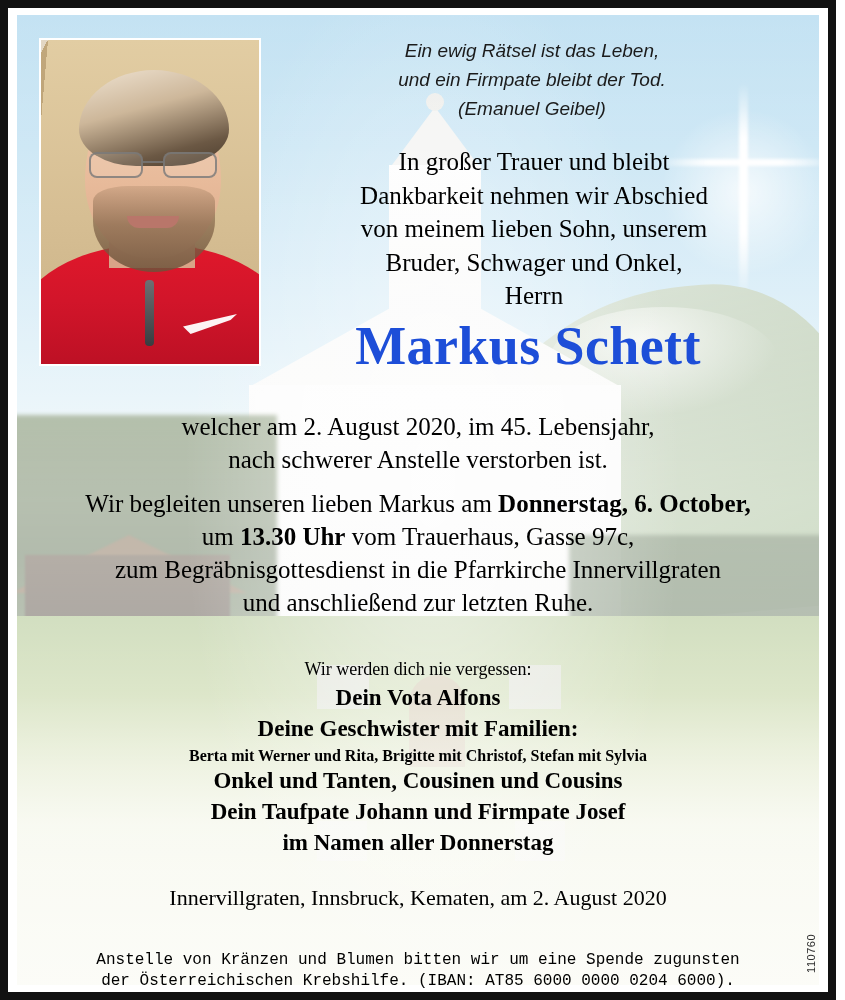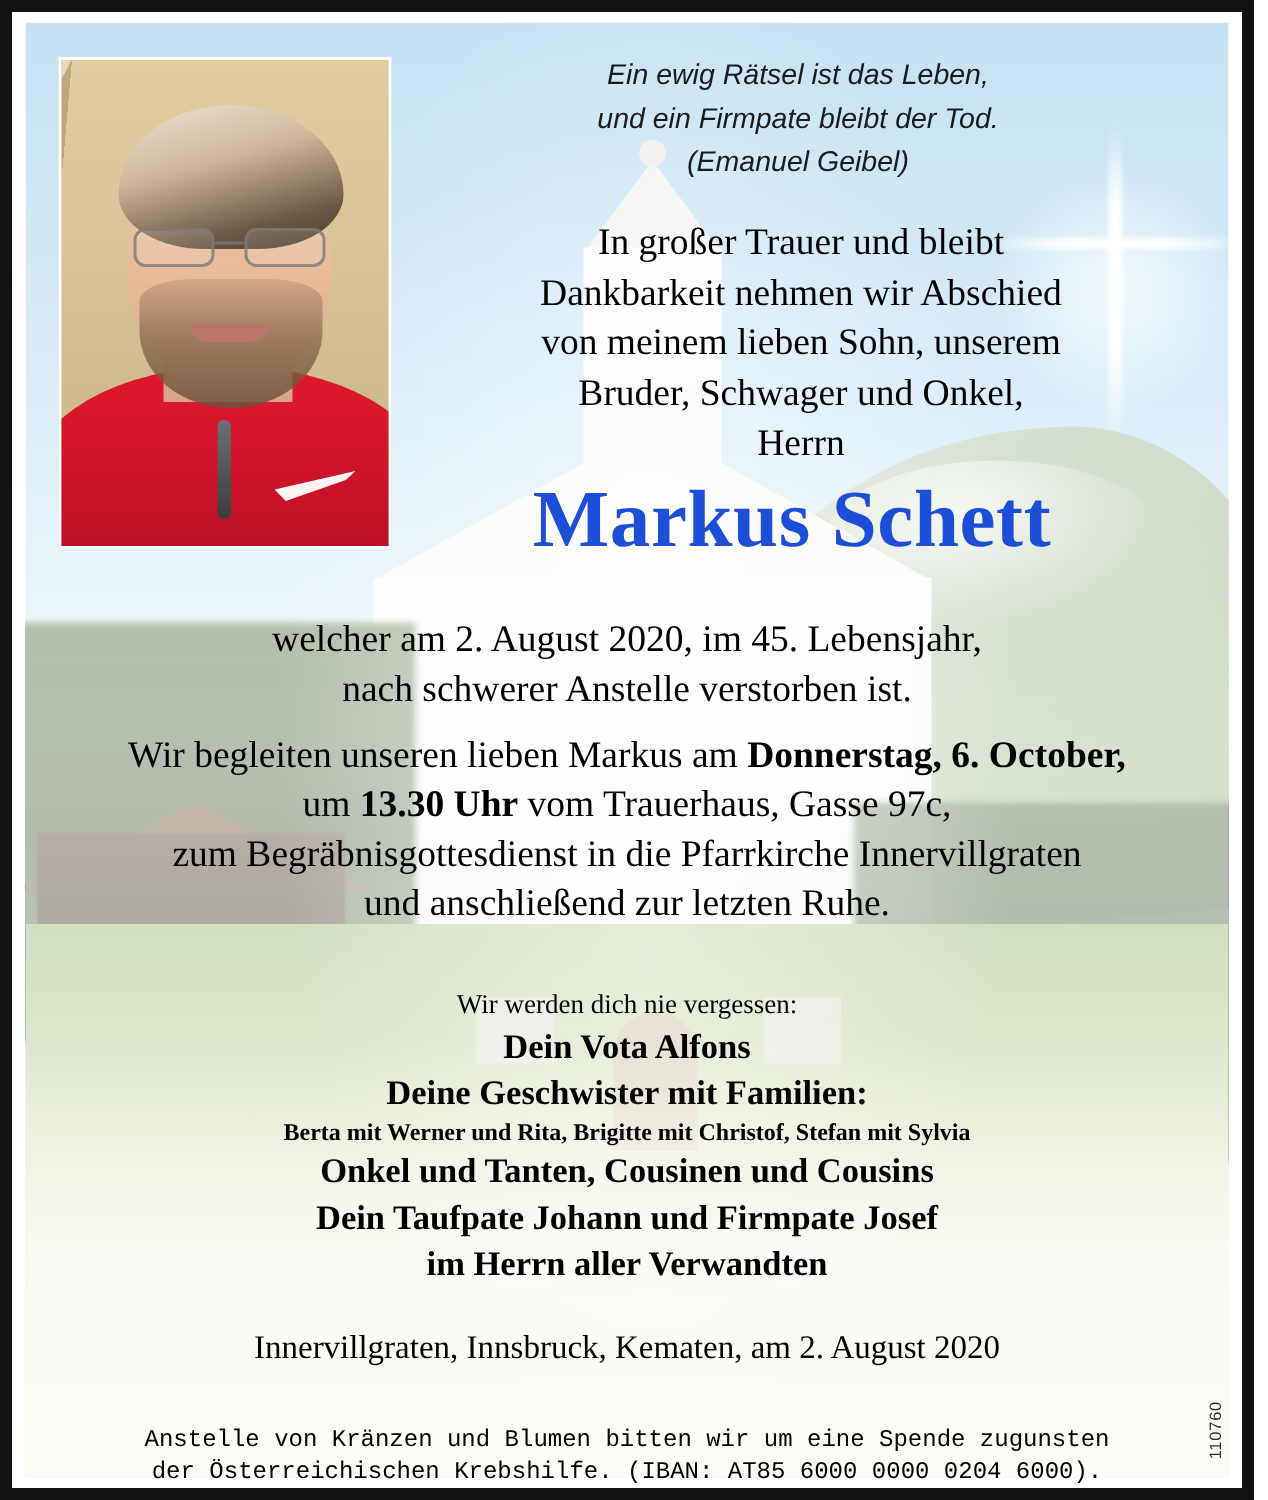--- a/index.html
+++ b/index.html
@@ -432,21 +432,21 @@
       </div>
 
       <div class="block remember-lead">Wir werden dich nie vergessen:</div>
 
       <div class="block family">
         <div>Dein Vota Alfons</div>
         <div>Deine Geschwister mit Familien:</div>
         <div class="wide">Berta mit Werner und Rita, Brigitte mit Christof, Stefan mit Sylvia</div>
         <div>Onkel und Tanten, Cousinen und Cousins</div>
         <div>Dein Taufpate Johann und Firmpate Josef</div>
-        <div>im Herrn aller Verwandten</div>
+        <div>im Namen aller Donnerstag</div>
       </div>
 
       <div class="block place-date">Innervillgraten, Innsbruck, Kematen, am 2. August 2020</div>
 
       <div class="block donation">
         <div>Anstelle von Kränzen und Blumen bitten wir um eine Spende zugunsten</div>
         <div>der Österreichischen Krebshilfe. (IBAN: AT85 6000 0000 0204 6000).</div>
       </div>
 
       <div class="ref-code">110760</div>

